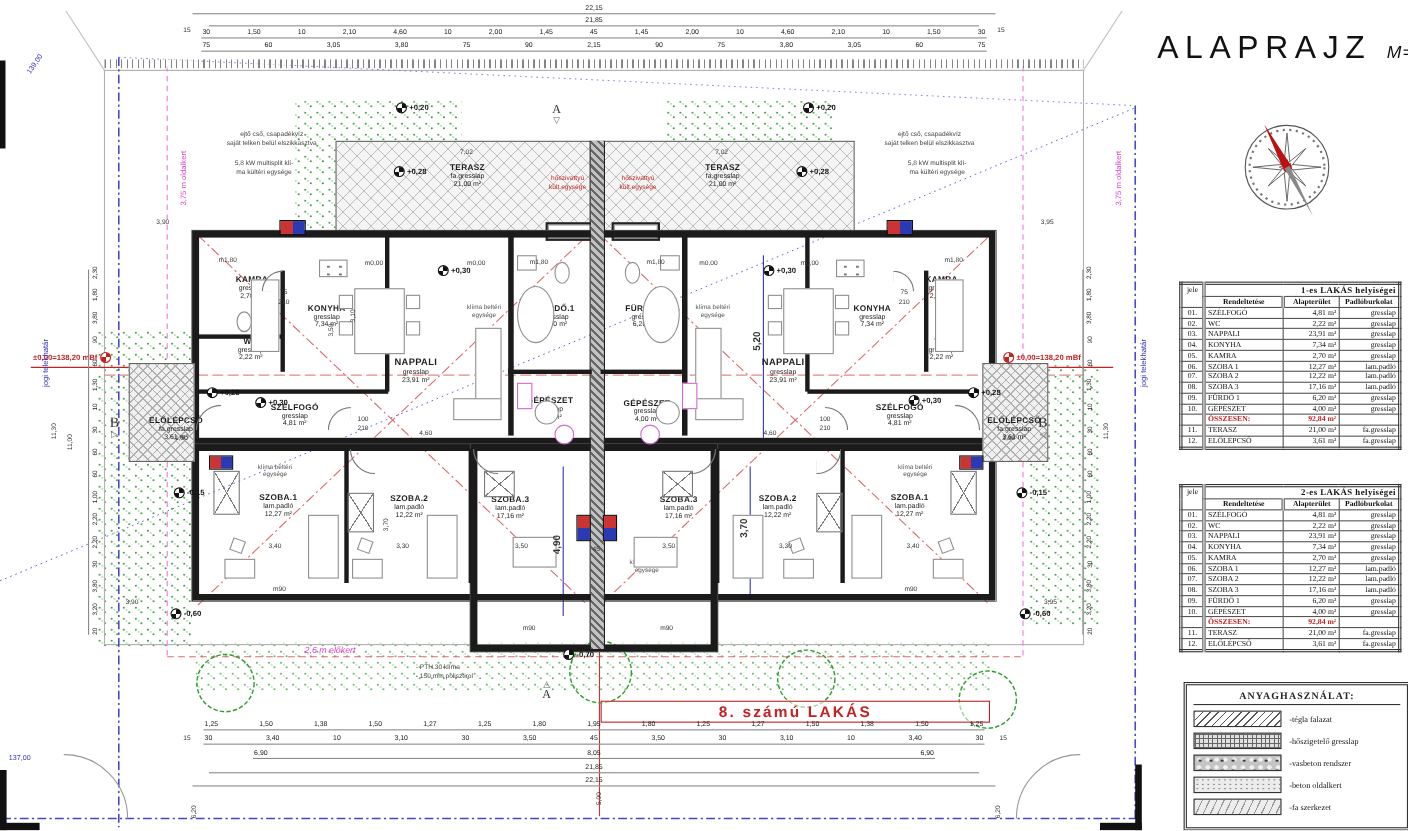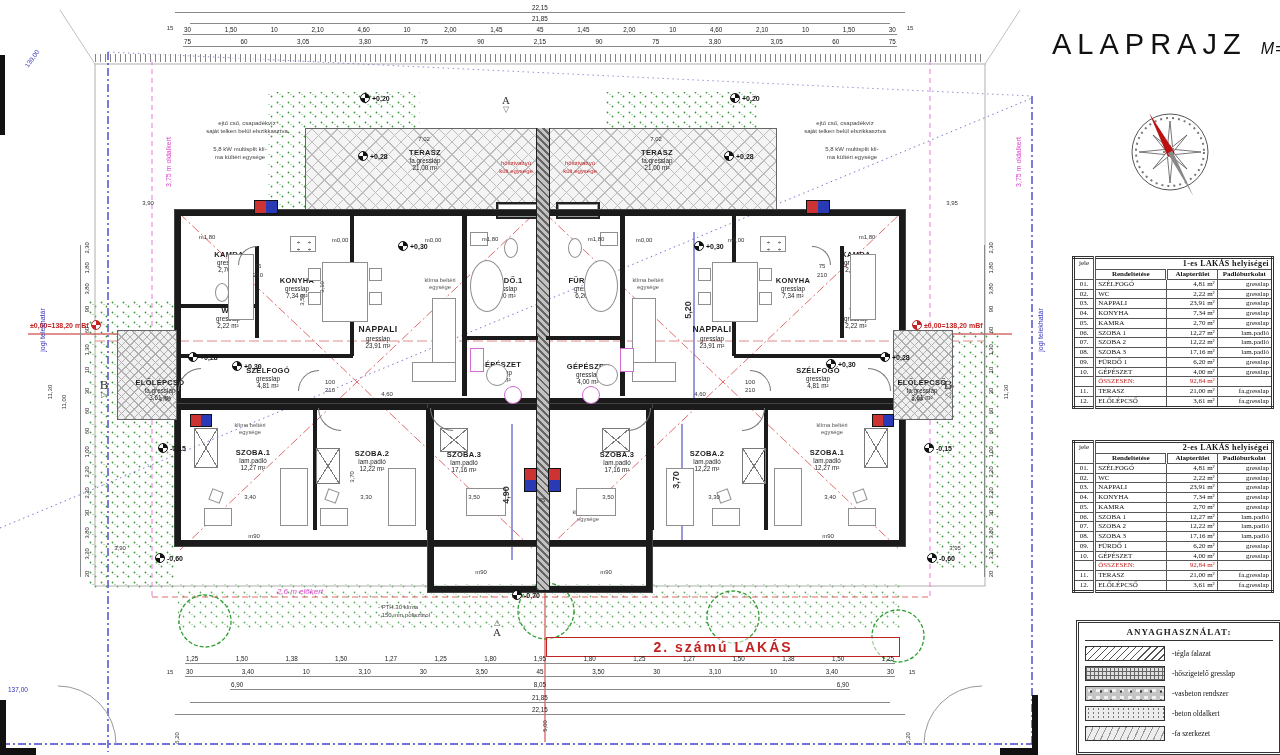--- a/index.html
+++ b/index.html
@@ -78,21 +78,21 @@
   table.rtab{position:absolute;width:202px;border-collapse:collapse;border:3px double #333;
              font-family:"Liberation Serif",serif;font-size:7px;color:#111;background:#fff}
   table.rtab th,table.rtab td{border:1px solid #555;padding:0 2px;line-height:1.25;vertical-align:top}
   table.rtab th{font-weight:bold}
   table.rtab .ttl{font-size:8px;text-align:right;letter-spacing:.4px}
   table.rtab .jele{width:16px;font-weight:normal;}
   table.rtab td:nth-child(1){width:16px;text-align:center;border-right:3px double #555}
   table.rtab td:nth-child(2){width:78px}
   table.rtab td:nth-child(3){width:50px;text-align:right}
   table.rtab td:nth-child(4){width:52px;text-align:right}
-  table.rtab tr.total td{color:#c22222;font-weight:normal}
+  table.rtab tr.total td{color:#c22222;font-weight:bold}
   table.rtab thead tr:first-child th{border-bottom:1px solid #555}
   table.rtab th:first-child{border-right:3px double #555}
 
   .legend{position:absolute;left:1076px;top:620px;width:188px;border:3px double #333;background:#fff;padding:4px 6px 6px}
   .legend-title{font-family:"Liberation Serif",serif;font-size:9px;font-weight:bold;text-align:center;
                 border-bottom:1px solid #333;padding-bottom:3px;margin-bottom:5px;letter-spacing:1px}
   .leg-row{display:flex;align-items:center;gap:7px;margin:5px 0}
   .leg-swatch{width:78px;height:13px;border:1px solid #333;flex:none}
   .leg-label{font-family:"Liberation Serif",serif;font-size:7.5px;color:#111}
 </style>
@@ -507,21 +507,21 @@
   <div class="abs blue rot nowrap" style="left:1040px;top:330px;font-size:7px">jogi telekhatár</div>
   <div class="abs blue nowrap" style="left:22px;top:55px;font-size:6.5px;transform:rotate(-55deg)">139,00</div>
   <div class="abs blue nowrap" style="left:8px;top:686px;font-size:6.5px">137,00</div>
 
   <div class="secmark" style="left:506px;top:104px"><span>A</span><span class="tri">▽</span></div>
   <div class="secmark" style="left:497px;top:628px"><span class="tri">△</span><span>A</span></div>
   <div class="secmark" style="left:104px;top:388px"><span style="font-size:13px">B</span><span class="tri">▷</span></div>
   <div class="secmark" style="left:948px;top:388px"><span style="font-size:13px">B</span><span class="tri">◁</span></div>
 
   <div class="aptstrip" style="left:546px;top:637px;width:352px">
-      <span>2. számú LAKÁS</span>
+      <span>8. számú LAKÁS</span>
     </div>
 
   <div class="dimh single" style="left:175px;top:4px;width:730px">
       <span>22,15</span>
     </div>
   <div class="dimh single" style="left:190px;top:15px;width:700px">
       <span>21,85</span>
     </div>
   <div class="dimh" style="left:183px;top:26px;width:714px">
       <span>30</span>

